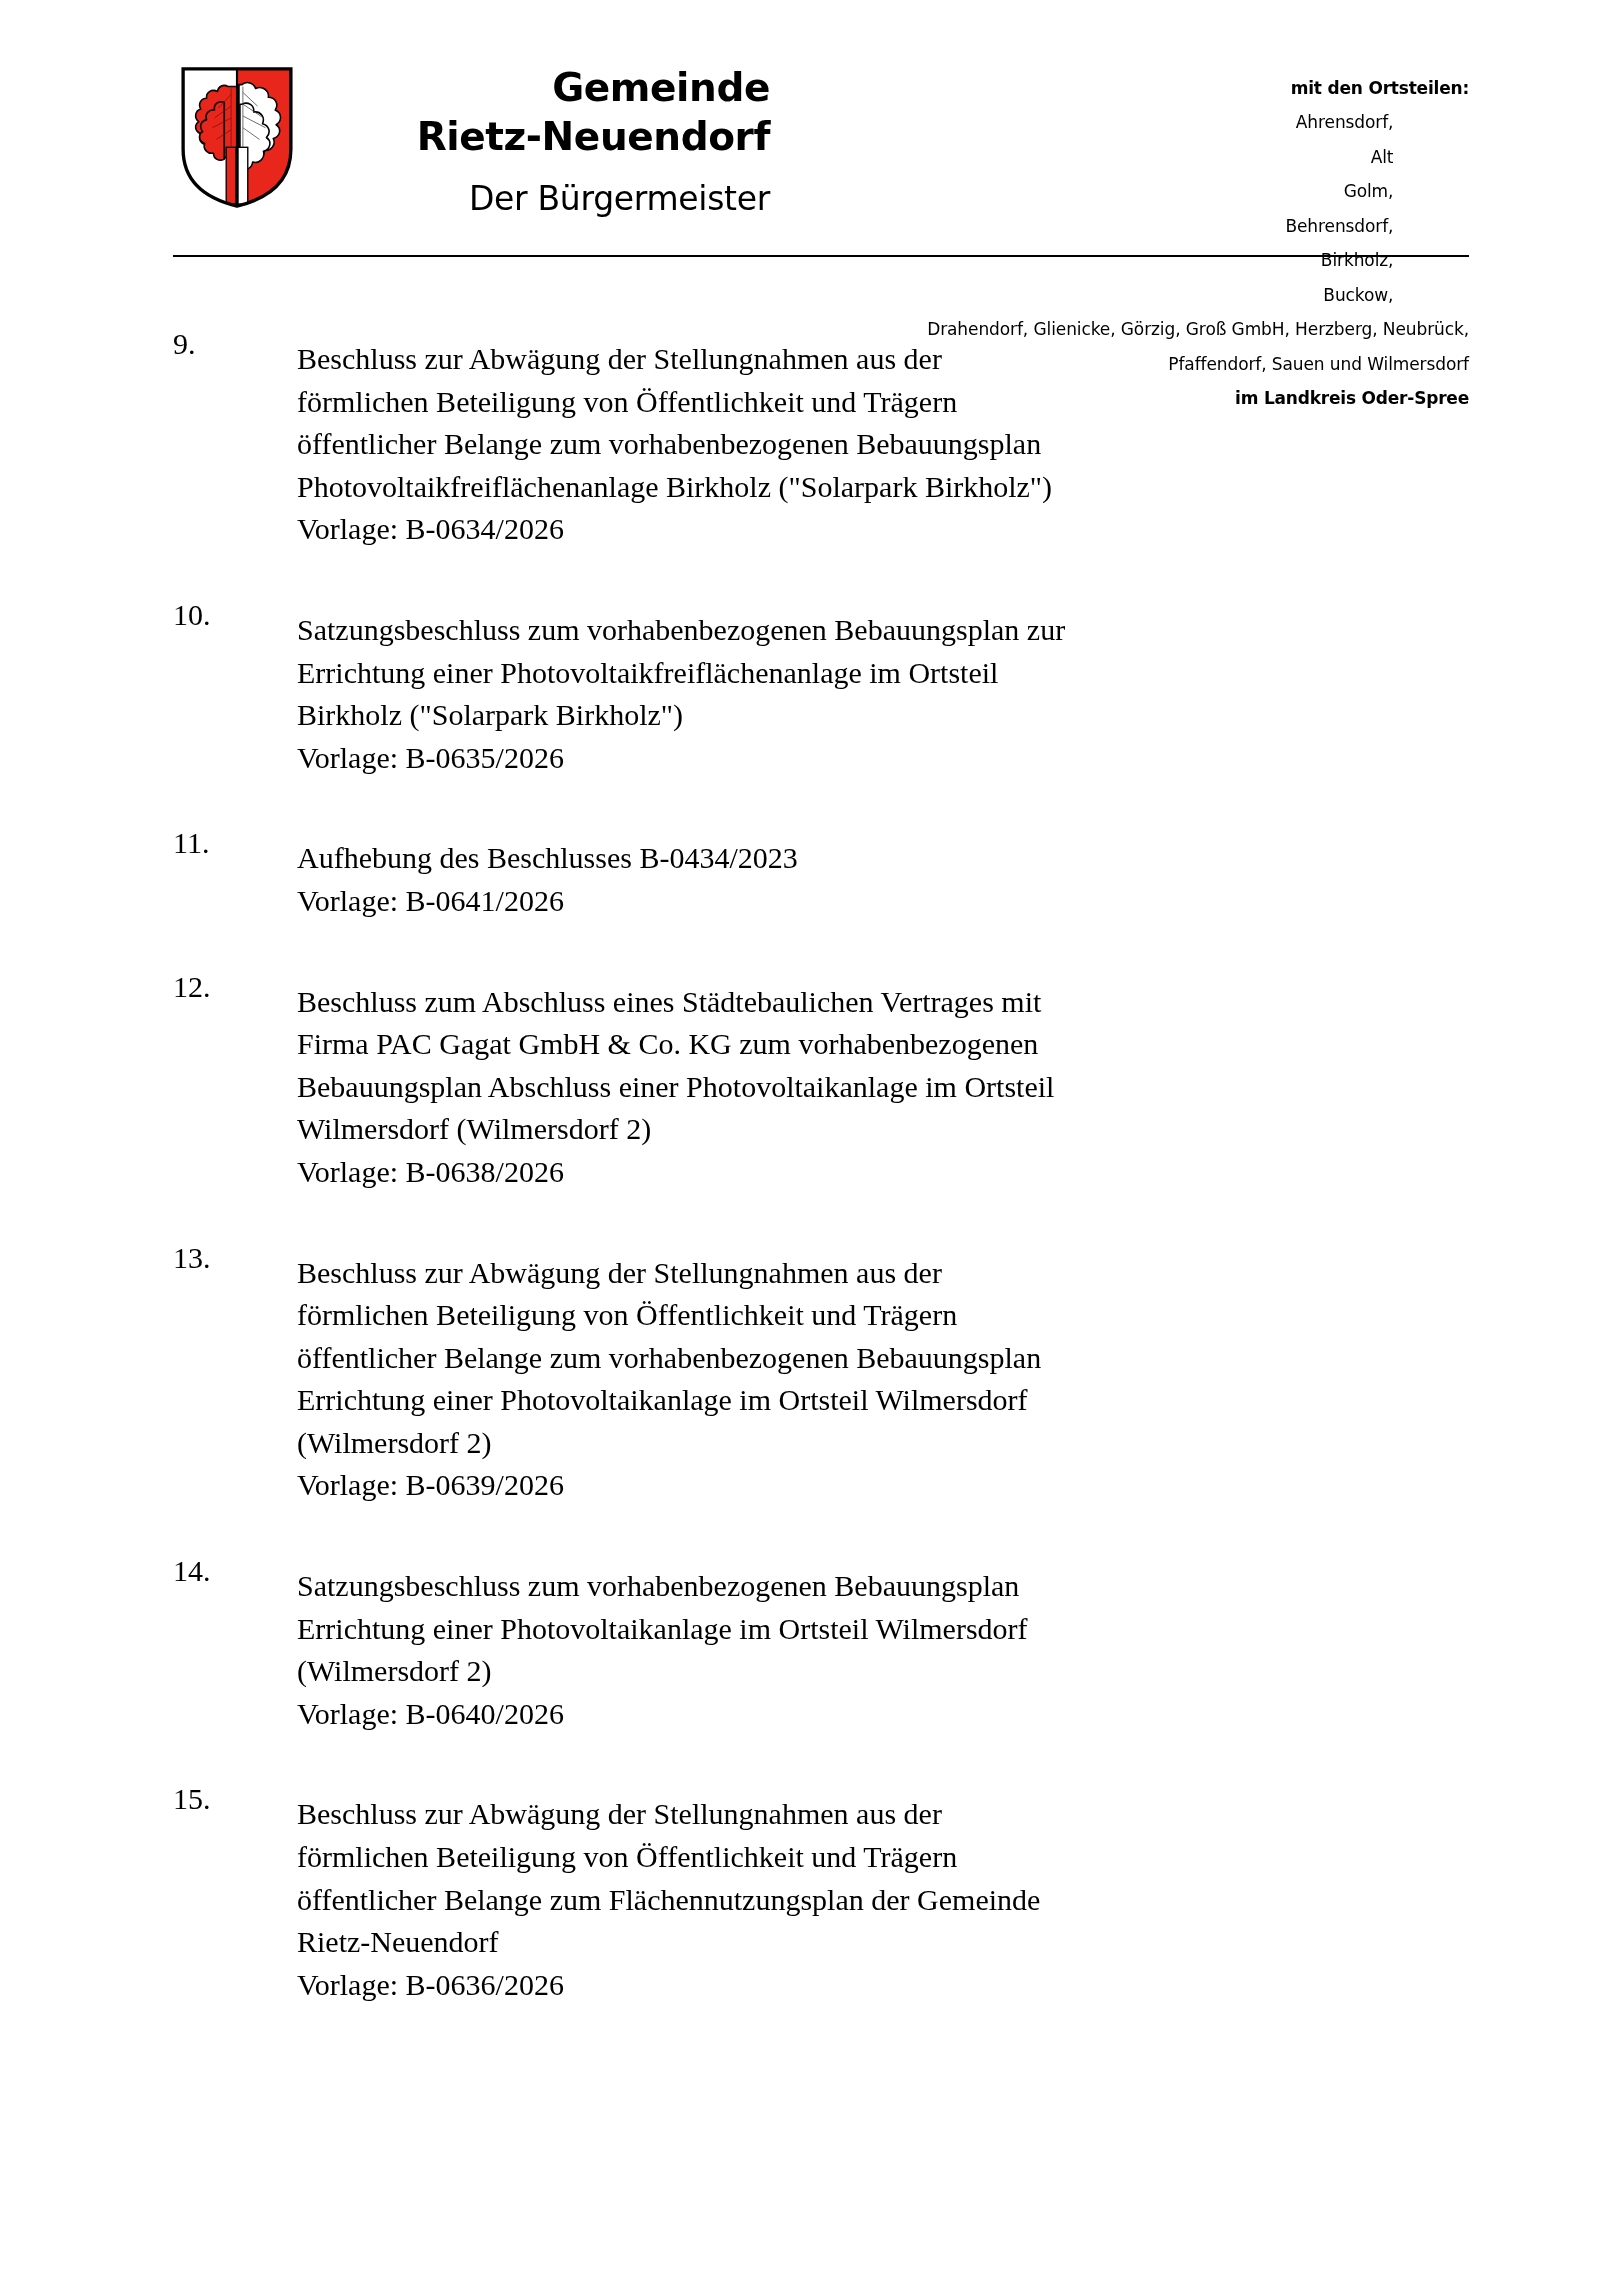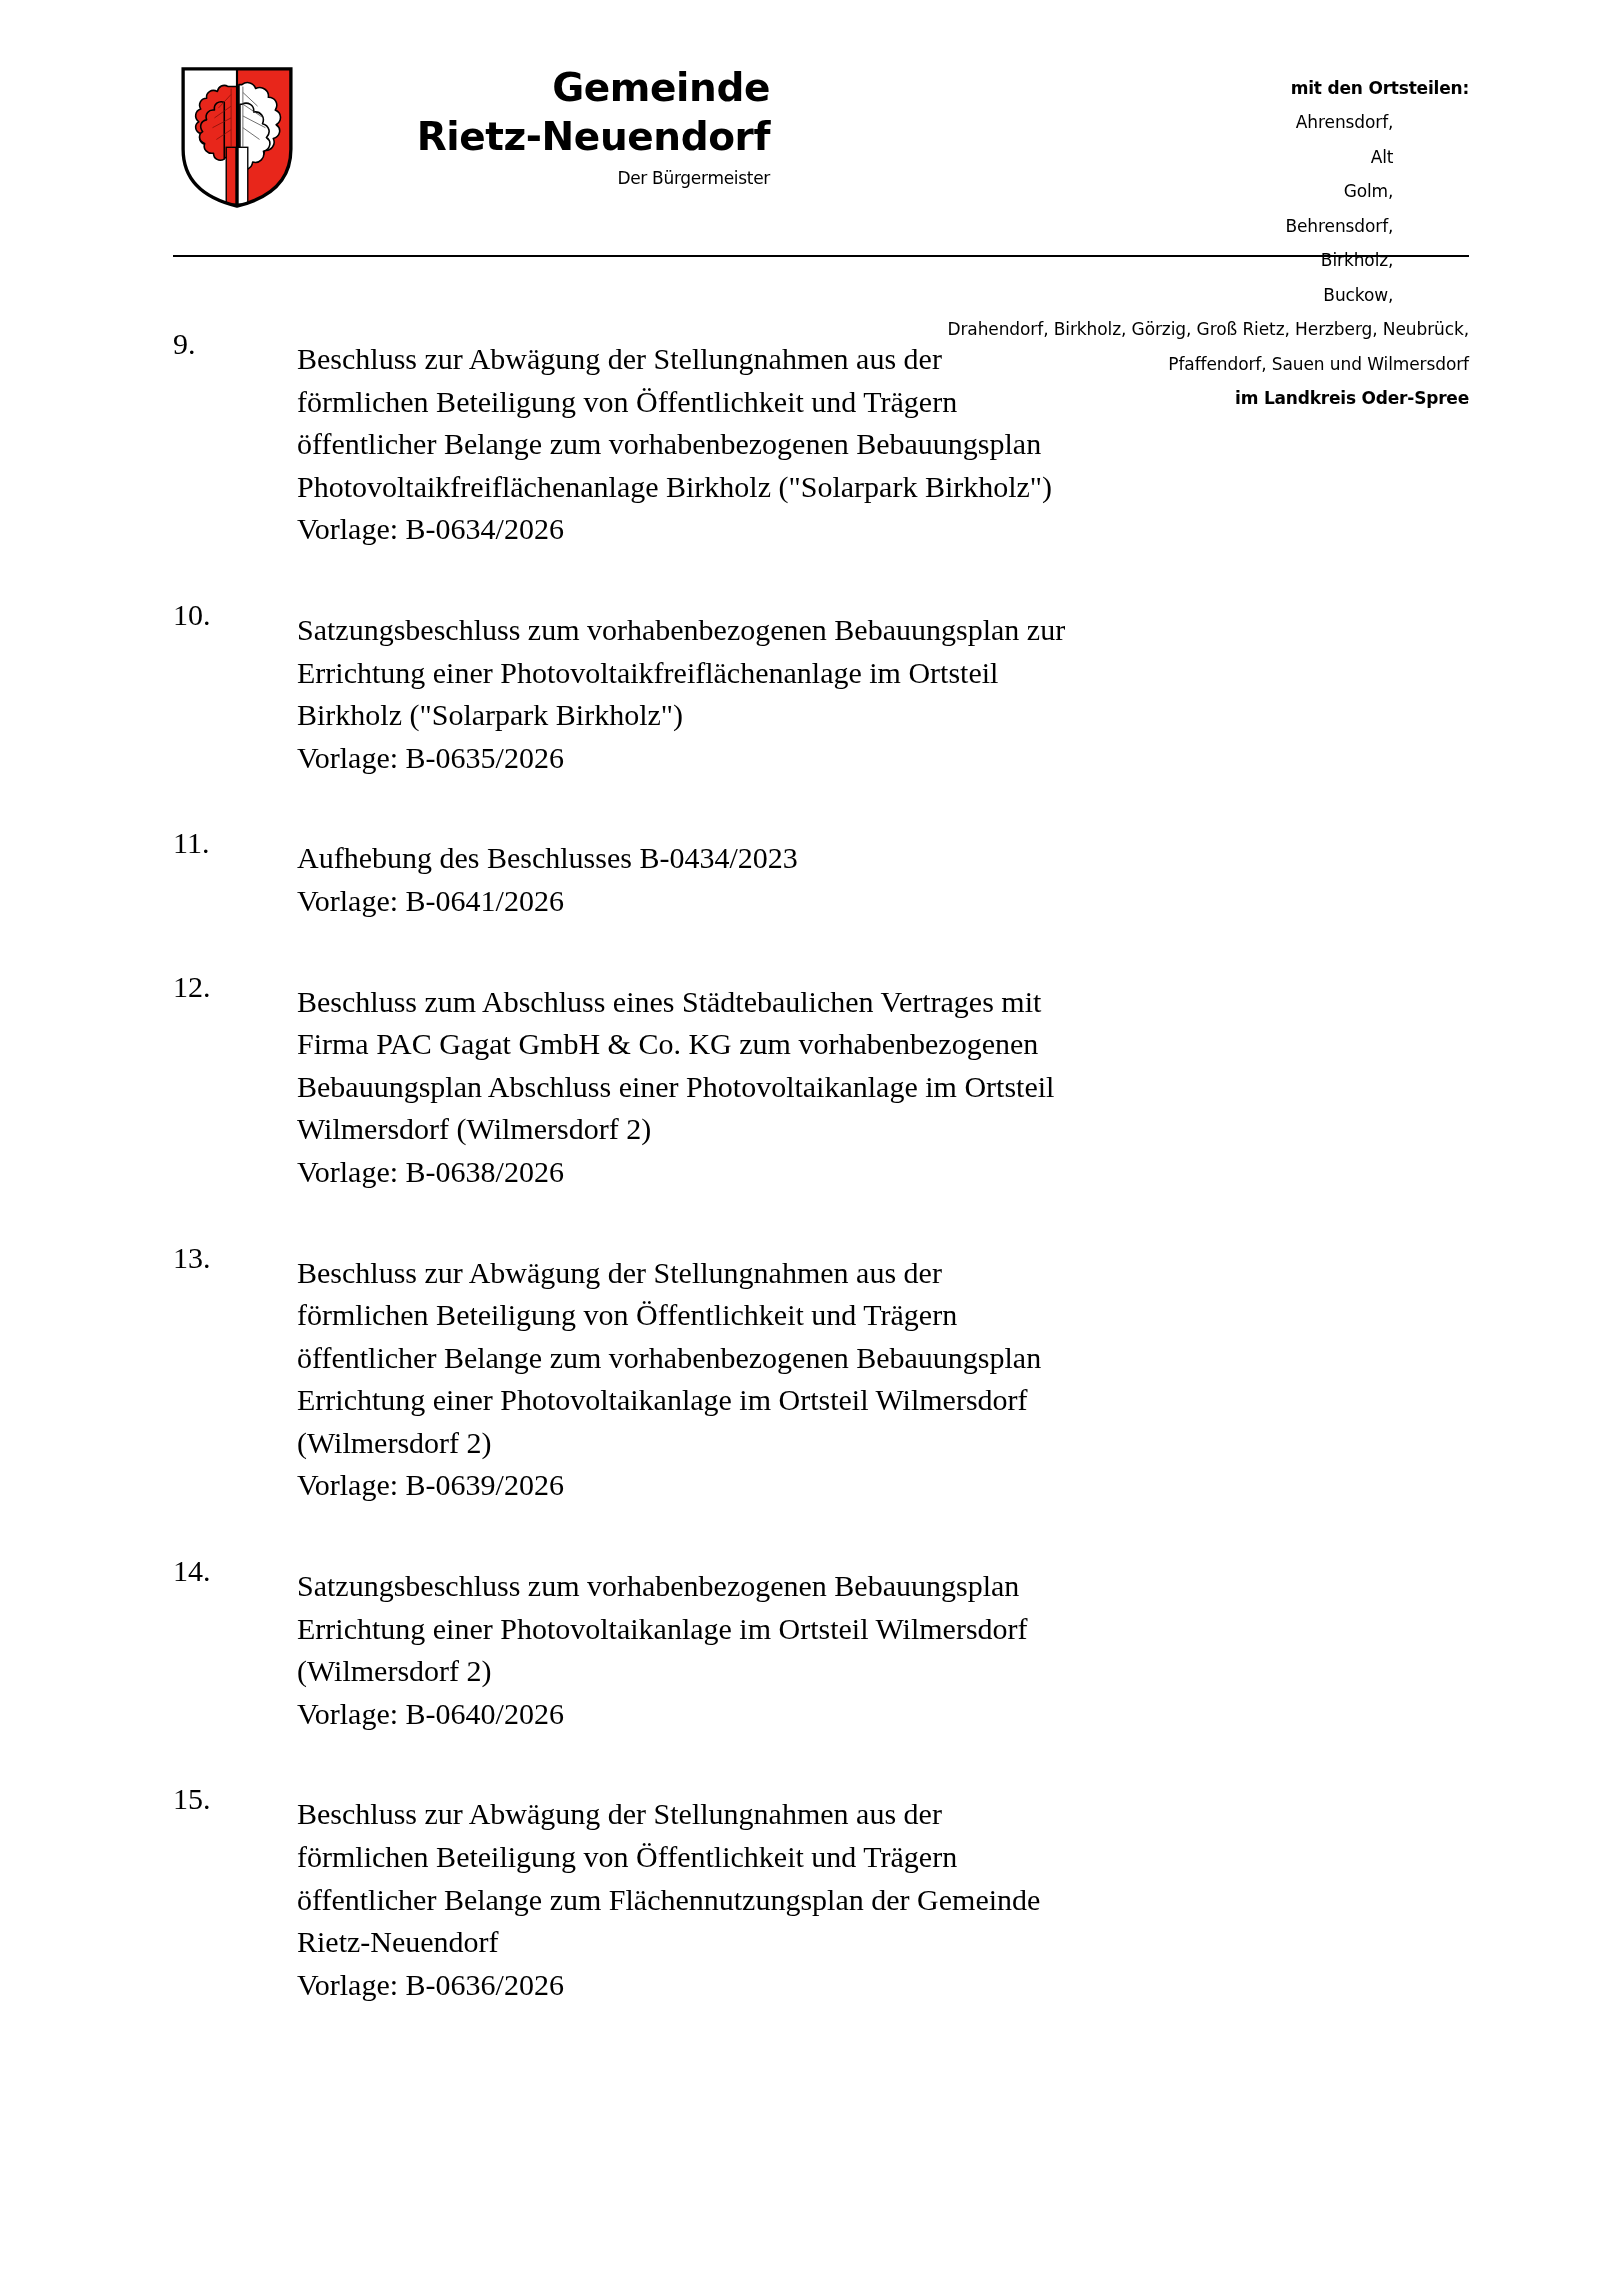--- a/index.html
+++ b/index.html
@@ -64,24 +64,24 @@
 
   .title-line {
     font-size: 39px;
     font-weight: 700;
     letter-spacing: -0.4px;
     line-height: 1.26;
     white-space: nowrap;
   }
 
   .subtitle-line {
-    font-size: 17px;
+    font-size: 33px;
     font-weight: 400;
     letter-spacing: -0.3px;
-    margin-top: 7px;
+    margin-top: 18px;
     white-space: nowrap;
   }
 
   .ortsteile {
     flex: 1 1 auto;
     padding-left: 27.4px;
     padding-top: 11.8px;
     font-family: "DejaVu Sans", "Liberation Sans", sans-serif;
     font-size: 17px;
     line-height: 2.03;
@@ -230,21 +230,21 @@
       <div class="ortsteile">
         <div class="ot-head">mit den Ortsteilen:</div>
         <div class="ot-line justify">
           <span>Ahrensdorf,</span>
           <span>Alt</span>
           <span>Golm,</span>
           <span>Behrensdorf,</span>
           <span>Birkholz,</span>
           <span>Buckow,</span>
         </div>
-        <div class="ot-line">Drahendorf, Birkholz, Görzig, Groß Rietz, Herzberg, Neubrück,</div>
+        <div class="ot-line">Drahendorf, Glienicke, Görzig, Groß GmbH, Herzberg, Neubrück,</div>
         <div class="ot-line">Pfaffendorf, Sauen und Wilmersdorf</div>
         <div class="ot-foot">im Landkreis Oder-Spree</div>
       </div>
 
     </div>
     <div class="rule"></div>
   </div>
 
   <div class="agenda">
 

